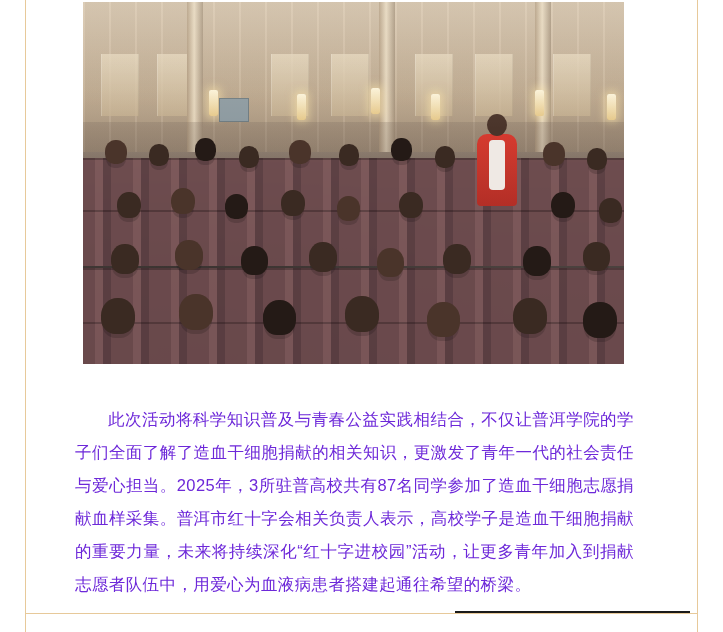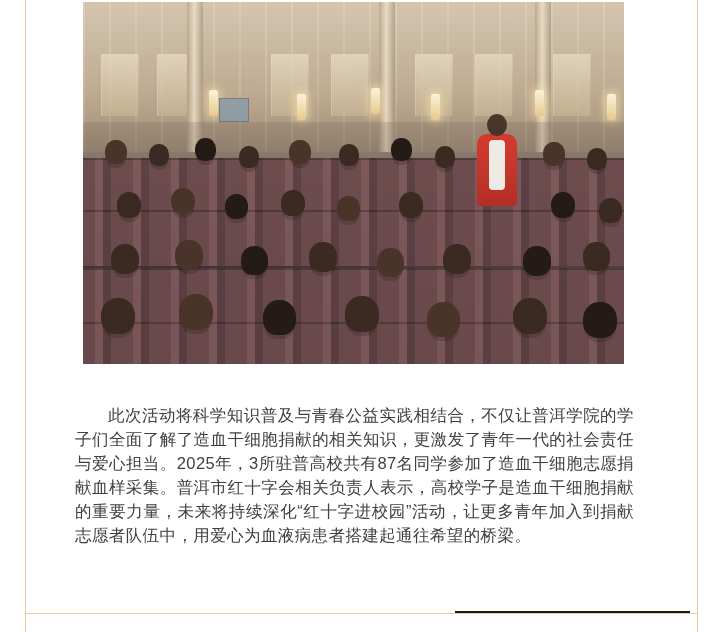--- a/index.html
+++ b/index.html
@@ -178,22 +178,22 @@
     pointer-events: none;
   }
   
   .article {
     position: absolute;
     left: 42px;
     right: 56px;
     top: 386px;
     font-family: "Liberation Sans", sans-serif;
     font-size: 16.5px;
-    line-height: 24px;
-    color: #404040;
+    line-height: 33px;
+    color: #6d28d9;
     text-align: justify;
     text-justify: inter-character;
     letter-spacing: .4px;
     text-indent: 2em;
   }
   .rule-bottom-accent {
     position: absolute;
     left: 455px;
     right: 33px;
     bottom: 19px;

